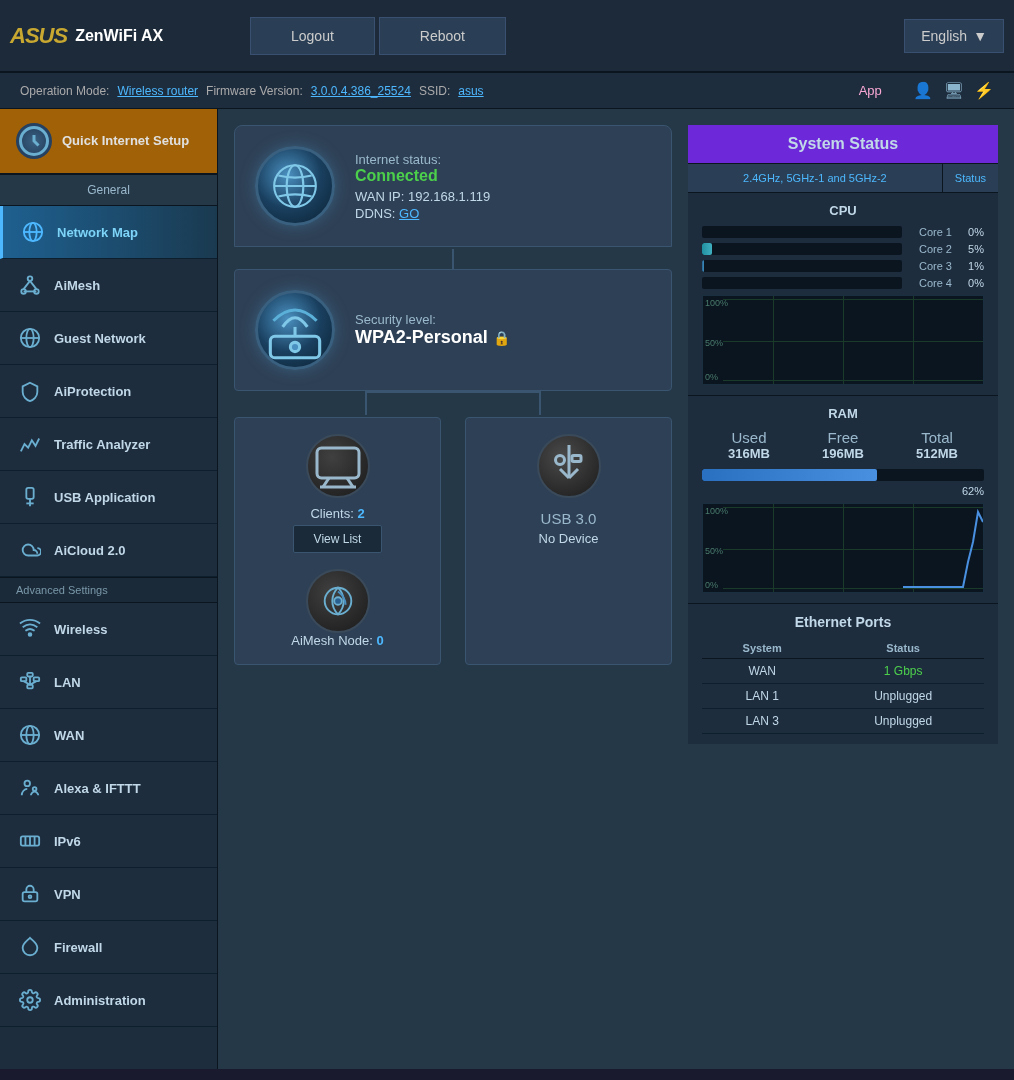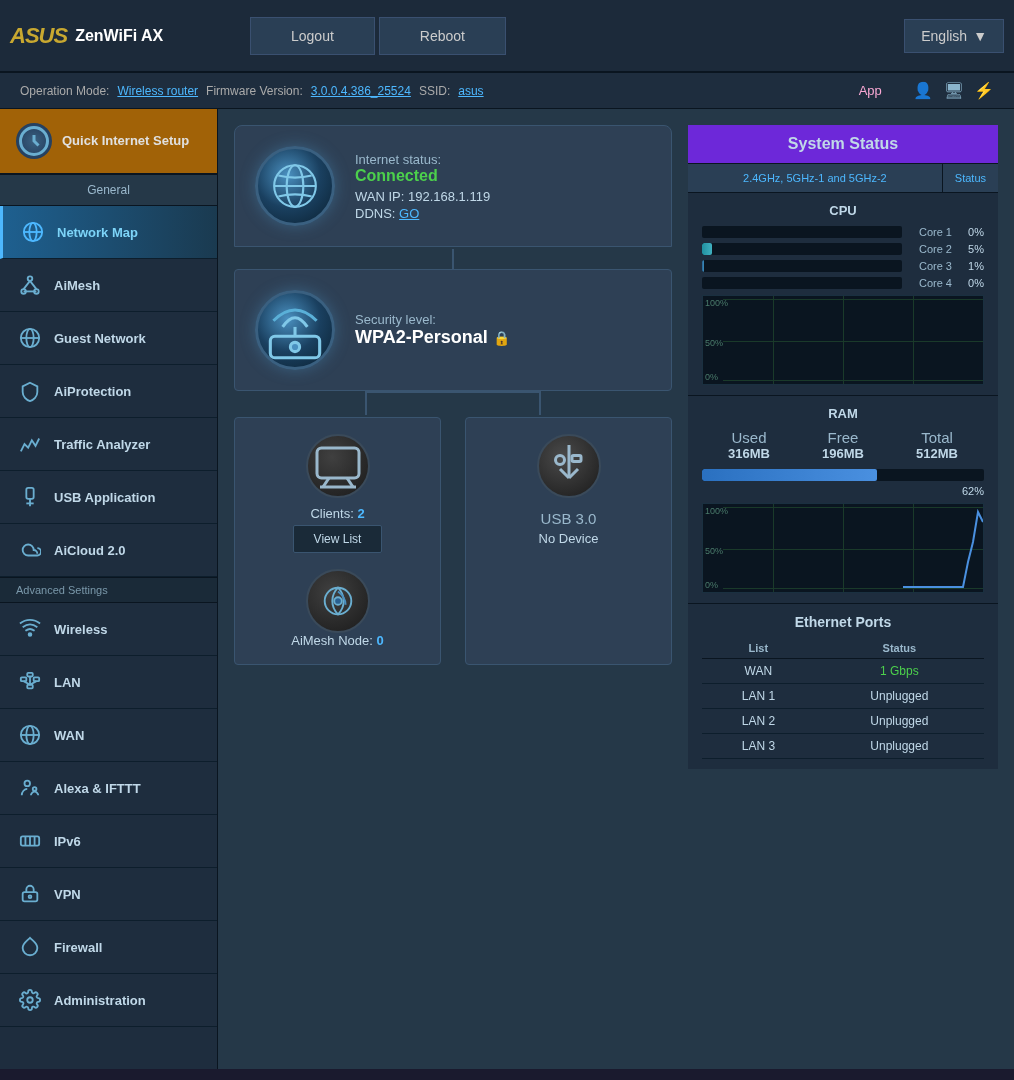--- a/index.html
+++ b/index.html
@@ -891,38 +891,34 @@
               <polyline points="0,85 60,85 65,60 70,40 75,10 80,20" fill="none" stroke="#4a90e0" stroke-width="2"></polyline>
             </svg>
           </div>
         </div>
 
         <div class="eth-section">
           <div class="eth-title">Ethernet Ports</div>
           <table class="eth-table">
             <thead>
               <tr>
-                <th>List</th>
+                <th>System</th>
                 <th>Status</th>
               </tr>
             </thead>
             <tbody id="eth-tbody">
             <tr>
                   <td>WAN</td>
                   <td style="color:#4cd04c">1 Gbps</td>
                 </tr>
                 <tr>
                   <td>LAN 1</td>
                   <td style="color:#c0d8e8">Unplugged</td>
                 </tr>
                 <tr>
-                  <td>LAN 2</td>
-                  <td style="color:#c0d8e8">Unplugged</td>
-                </tr>
-                <tr>
                   <td>LAN 3</td>
                   <td style="color:#c0d8e8">Unplugged</td>
                 </tr>
               </tbody>
           </table>
         </div>
       </div>
 
     </div>
   </div>

